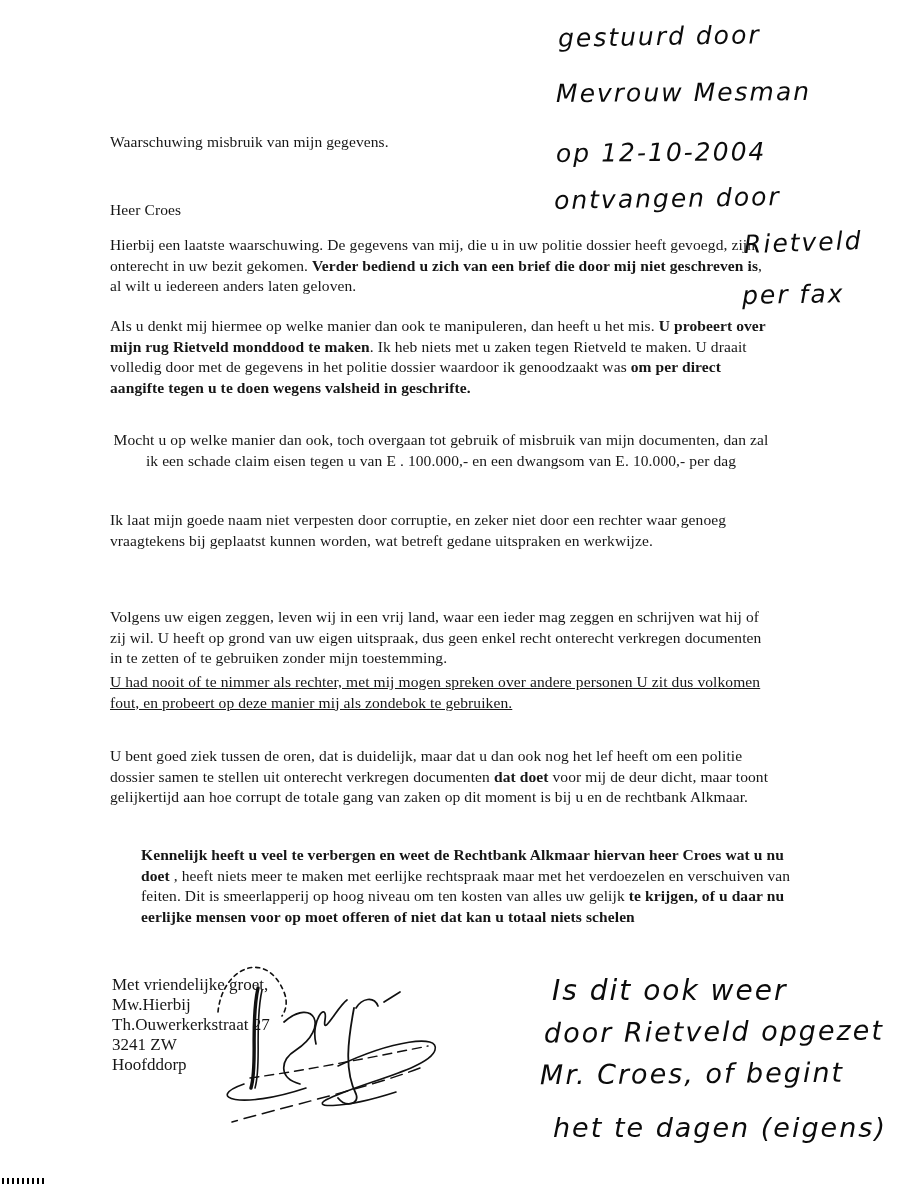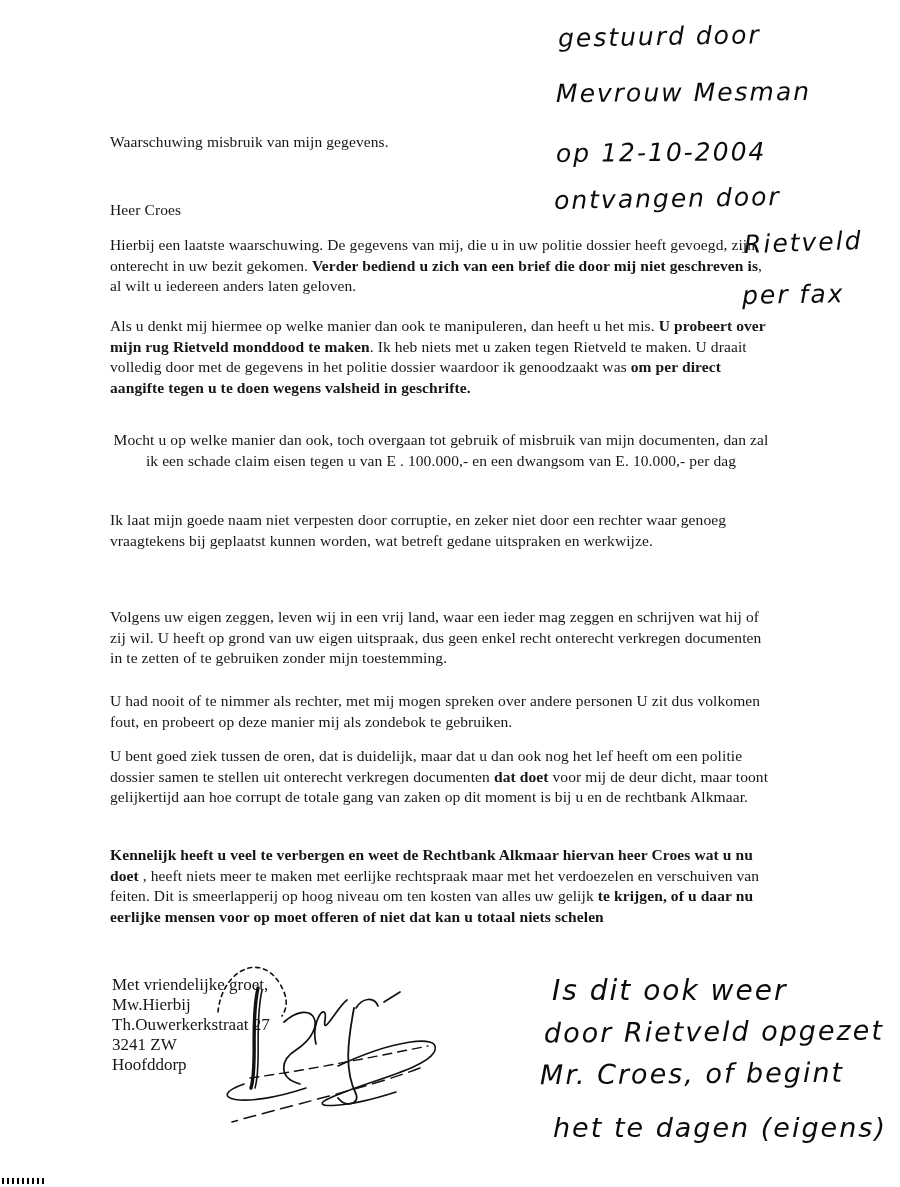--- a/index.html
+++ b/index.html
@@ -50,29 +50,29 @@
   </div>
 
   <div class="typed" style="top:510px;">
     <span>Ik laat mijn goede naam niet verpesten door corruptie, en zeker niet door een rechter waar genoeg vraagtekens bij geplaatst kunnen worden, wat betreft gedane uitspraken en werkwijze.</span>
   </div>
 
   <div class="typed" style="top:607px;">
     <span>Volgens uw eigen zeggen, leven wij in een vrij land, waar een ieder mag zeggen en schrijven wat hij of zij wil. U heeft op grond van uw eigen uitspraak, dus geen enkel recht onterecht verkregen documenten in te zetten of te gebruiken zonder mijn toestemming.</span>
   </div>
 
-  <div class="typed" style="top:691px;">
+  <div class="typed" style="top:672px;text-decoration:underline;">
     <span>U had nooit of te nimmer als rechter, met mij mogen spreken over andere personen U zit dus volkomen fout, en probeert op deze manier mij als zondebok te gebruiken.</span>
   </div>
 
   <div class="typed" style="top:746px;">
     <span>U bent goed ziek tussen de oren, dat is duidelijk, maar dat u dan ook nog het lef heeft om een politie dossier samen te stellen uit onterecht verkregen documenten </span><span class="b">dat doet</span><span> voor mij de deur dicht, maar toont gelijkertijd aan hoe corrupt de totale gang van zaken op dit moment is bij u en de rechtbank Alkmaar.</span>
   </div>
 
-  <div class="typed" style="top:845px;">
+  <div class="typed" style="top:845px;margin-left:31px;">
     <span class="b">Kennelijk heeft u veel te verbergen en weet de Rechtbank Alkmaar hiervan heer Croes wat u nu doet</span><span> , heeft niets meer te maken met eerlijke rechtspraak maar met het verdoezelen en verschuiven van feiten. Dit is smeerlapperij op hoog niveau om ten kosten van alles uw gelijk </span><span class="b">te krijgen, of u daar nu eerlijke mensen voor op moet offeren of niet dat kan u totaal niets schelen</span>
   </div>
 
   <div class="closing">
     <div>Met vriendelijke groet,</div>
     <div>Mw.Hierbij</div>
     <div>Th.Ouwerkerkstraat 27</div>
     <div>3241 ZW</div>
     <div>Hoofddorp</div>
   </div>

